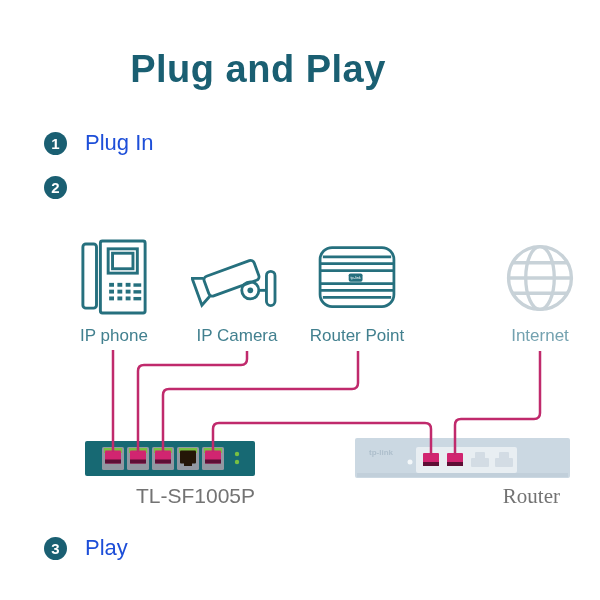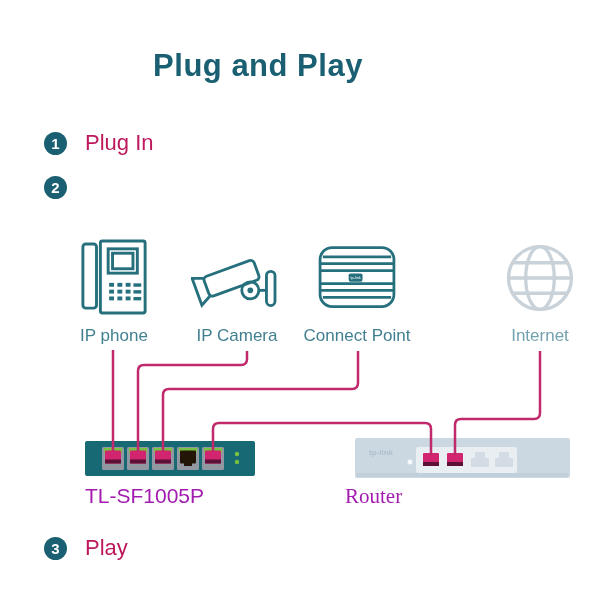--- a/index.html
+++ b/index.html
@@ -2,44 +2,44 @@
 <html><head>
 <meta charset="utf-8">
 <style>
   html,body{margin:0;padding:0;background:#fff;}
   #screen{
     position:relative;width:600px;height:600px;background:#ffffff;
     font-family:"Liberation Sans",sans-serif;overflow:hidden;
   }
   .page-title{
     position:absolute;top:48px;left:0;width:516px;text-align:center;
-    font-size:31px;font-weight:700;color:#1a5f72;letter-spacing:.5px;
+    font-size:38px;font-weight:700;color:#1a5f72;letter-spacing:.5px;
   }
   .step{position:absolute;left:44px;display:flex;align-items:center;gap:18px;}
   .step-badge{
     width:23px;height:23px;border-radius:50%;background:#1a5f72;color:#fff;
     font-size:15px;font-weight:700;display:flex;align-items:center;justify-content:center;
     flex:0 0 auto;
   }
-  .step-label{font-size:22px;color:#be185d;}
+  .step-label{font-size:22px;color:#1d4ed8;}
   .step1{top:130px;} .step2{top:176px;} .step3{top:535px;}
   .device{position:absolute;display:flex;flex-direction:column;align-items:center;}
   .device .icon-area{height:84px;display:flex;align-items:center;justify-content:center;}
   .device-label{margin-top:6px;font-size:17px;color:#42808f;}
   .device-label.muted{color:#74a2b0;}
   .dev-phone{left:54px;top:236px;width:120px;}
   .dev-camera{left:172px;top:236px;width:130px;}
   .dev-ap{left:292px;top:236px;width:130px;}
   .dev-internet{left:480px;top:236px;width:120px;text-align:right;}
   .cables{position:absolute;left:0;top:0;width:600px;height:600px;z-index:3;pointer-events:none;}
   .hw{position:absolute;z-index:2;}
   .hw-switch{left:85px;top:441px;width:170px;height:35px;}
   .hw-router{left:355px;top:438px;width:215px;height:40px;}
   .hw-label{
-    position:absolute;font-size:21px;color:#a21caf;text-align:left;z-index:1;
+    position:absolute;font-size:21px;color:#737373;text-align:right;z-index:1;
   }
   .lbl-switch{left:85px;top:484px;width:170px;}
   .lbl-router{left:345px;top:484px;width:215px;font-family:Liberation Serif, serif;}
 </style>
 </head>
 <body>
 
 <div id="screen">
 
   <div class="page-title">Plug and Play</div>
@@ -106,21 +106,21 @@
     <span class="icon-area">
       <svg width="92" height="72" viewBox="0 0 96 78">
         <g fill="none" stroke="#26707e" stroke-width="3">
           <rect x="8" y="6" width="80" height="64" rx="13"></rect>
           <path d="M11,16 H85 M9,23.5 H87 M8.5,31 H87.5 M8.5,45 H87.5 M9,52.5 H87 M11,60 H85"></path>
         </g>
         <rect x="39" y="34" width="15" height="9" rx="2" fill="#26707e"></rect>
         <text x="46.5" y="40.5" font-size="4.2" fill="#ffffff" text-anchor="middle">tp-link</text>
       </svg>
     </span>
-    <div class="device-label">Connect Point</div>
+    <div class="device-label">Router Point</div>
   </div>
 
   <div class="device dev-internet">
     <span class="icon-area">
       <svg width="80" height="80" viewBox="0 0 84 84">
         <g fill="none" stroke="#c8d2d8" stroke-width="3.5">
           <circle cx="42" cy="42" r="33"></circle>
           <ellipse cx="42" cy="42" rx="15" ry="33"></ellipse>
           <path d="M9,42 H75 M13,26 H71 M13,58 H71"></path>
         </g>

